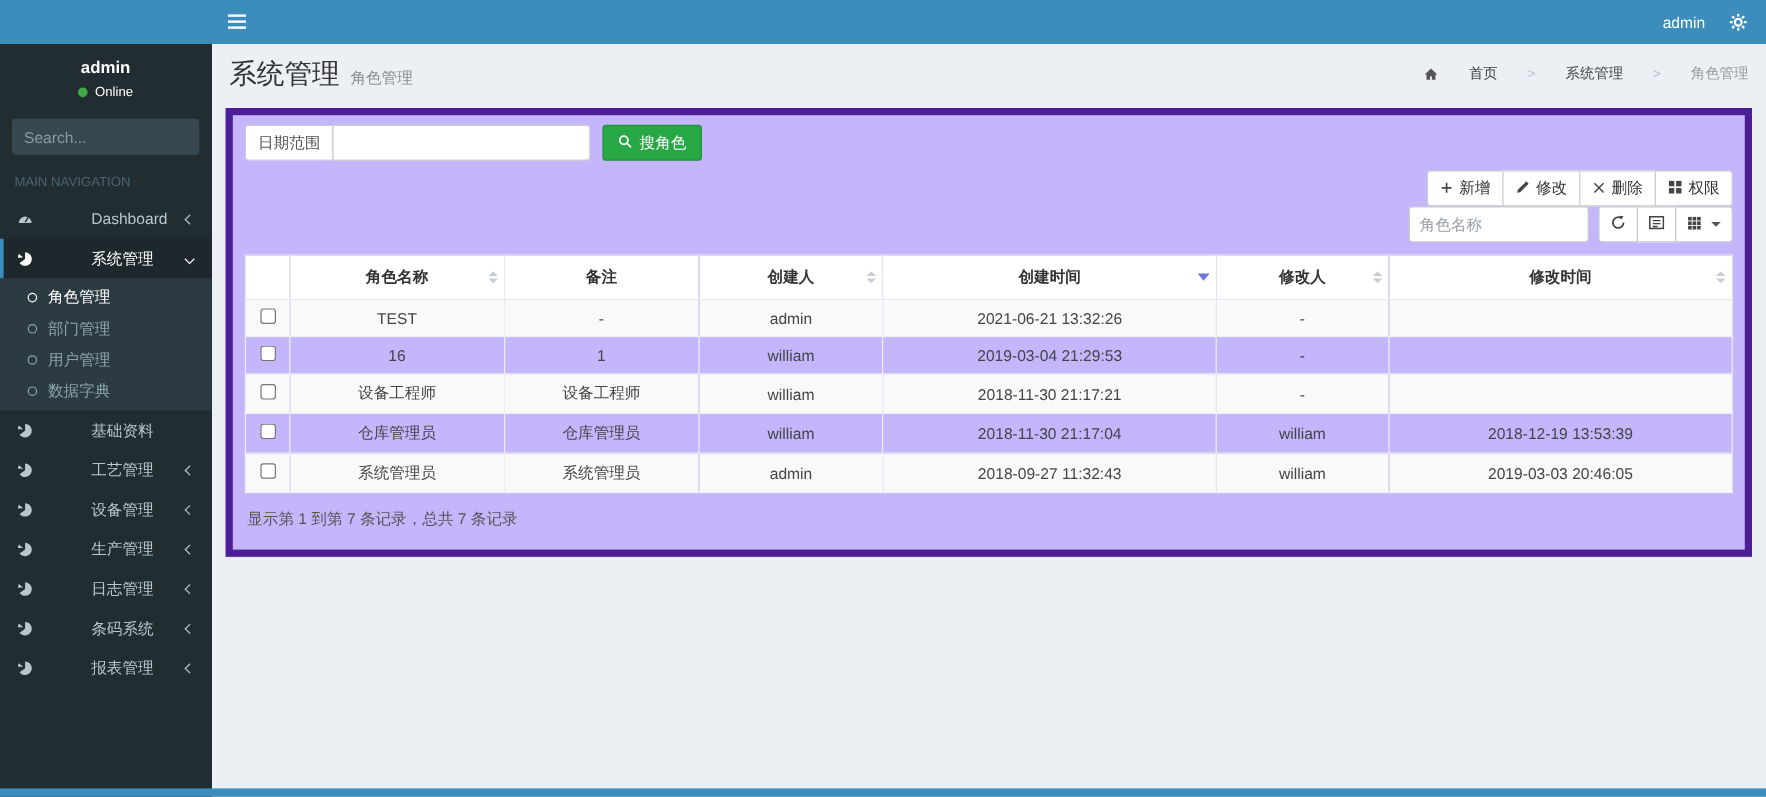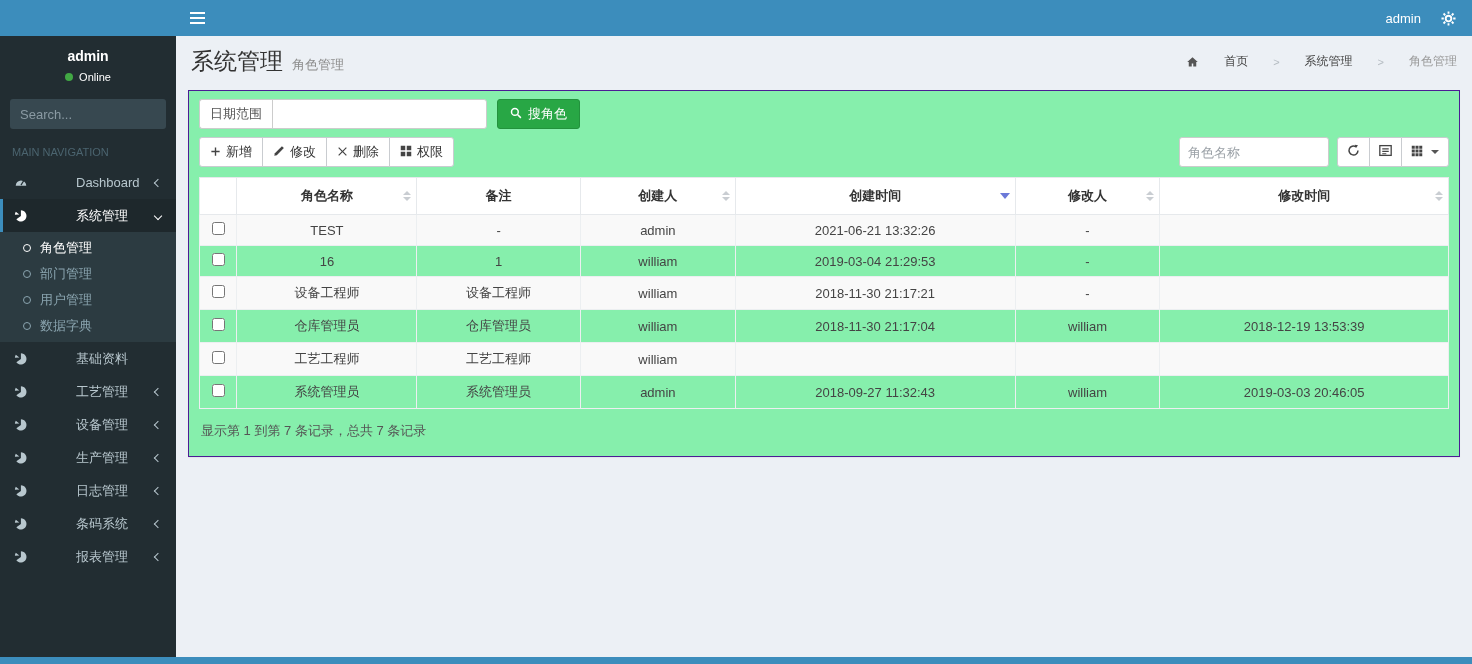--- a/index.html
+++ b/index.html
@@ -51,34 +51,34 @@
     padding:10px 15px 13px; }
   .page-title { display:flex; align-items:baseline; gap:9px; }
   .page-title h1 { font-size:23px; font-weight:500; color:#333; }
   .page-subtitle { font-size:13px; color:#8c8c8c; }
   .breadcrumb { display:flex; align-items:center; gap:25px; font-size:12px; color:#444; }
   .bc-home { display:flex; align-items:center; }
   .bc-item { cursor:pointer; }
   .bc-item.active { color:#999; cursor:default; }
   .bc-sep { color:#b5bcc2; font-size:11px; }
 
-  .box { margin:0 12px; background:#86efac; border:1px solid #4c1d95;
+  .box { margin:0 12px; background:#c4b5fd; border:6px solid #4c1d95;
     box-shadow:0 1px 1px rgba(0,0,0,.04); padding:8px 10px 8px; }
 
   .filters { display:flex; align-items:center; }
   .addon { height:30px; display:flex; align-items:center; background:#fff;
     border:1px solid #ccc; border-right:none; border-radius:3px 0 0 3px;
     padding:0 10px; font-size:13px; color:#555; }
   .date-input { width:215px; height:30px; border:1px solid #ccc; border-radius:0 3px 3px 0;
     padding:0 8px; font-size:13px; color:#555; outline:none; }
   .btn-search { margin-left:10px; height:30px; display:flex; align-items:center; gap:6px;
     background:#28a745; border:1px solid #23923d; border-radius:3px; color:#fff;
     padding:0 12px; font-size:13px; cursor:pointer; }
 
-  .toolbar { display:flex; justify-content:space-between; align-items:flex-end; margin-top:8px; }
+  .toolbar { display:flex; justify-content:space-between; align-items:flex-end; margin-top:8px;flex-direction:column; }
   .btn-group { display:flex; }
   .btn { height:30px; display:flex; align-items:center; gap:5px; background:#fff;
     border:1px solid #c9ccd0; color:#333; font-size:13px; padding:0 10px; cursor:pointer; }
   .btn-group .btn + .btn { margin-left:-1px; }
   .btn-group .btn:first-child { border-radius:3px 0 0 3px; }
   .btn-group .btn:last-child { border-radius:0 3px 3px 0; }
   .toolbar-right { display:flex; align-items:center; gap:8px; }
   .rolename-input { width:150px; height:30px; border:1px solid #ccc; border-radius:3px;
     padding:0 8px; font-size:13px; color:#555; outline:none; }
   .rolename-input::placeholder { color:#9aa0a6; }
@@ -428,29 +428,20 @@
             <td class="c0"><input type="checkbox" style=""></td>
             <td class="c1">仓库管理员</td>
             <td class="c2">仓库管理员</td>
             <td class="c3">william</td>
             <td class="c4">2018-11-30 21:17:04</td>
             <td class="c5">william</td>
             <td class="c6">2018-12-19 13:53:39</td>
           </tr>
           <tr>
             <td class="c0"><input type="checkbox" style=""></td>
-            <td class="c1">工艺工程师</td>
-            <td class="c2">工艺工程师</td>
-            <td class="c3">william</td>
-            <td class="c4"></td>
-            <td class="c5"></td>
-            <td class="c6"></td>
-          </tr>
-          <tr>
-            <td class="c0"><input type="checkbox" style=""></td>
             <td class="c1">系统管理员</td>
             <td class="c2">系统管理员</td>
             <td class="c3">admin</td>
             <td class="c4">2018-09-27 11:32:43</td>
             <td class="c5">william</td>
             <td class="c6">2019-03-03 20:46:05</td>
           </tr>
         </tbody>
     </table>
 

